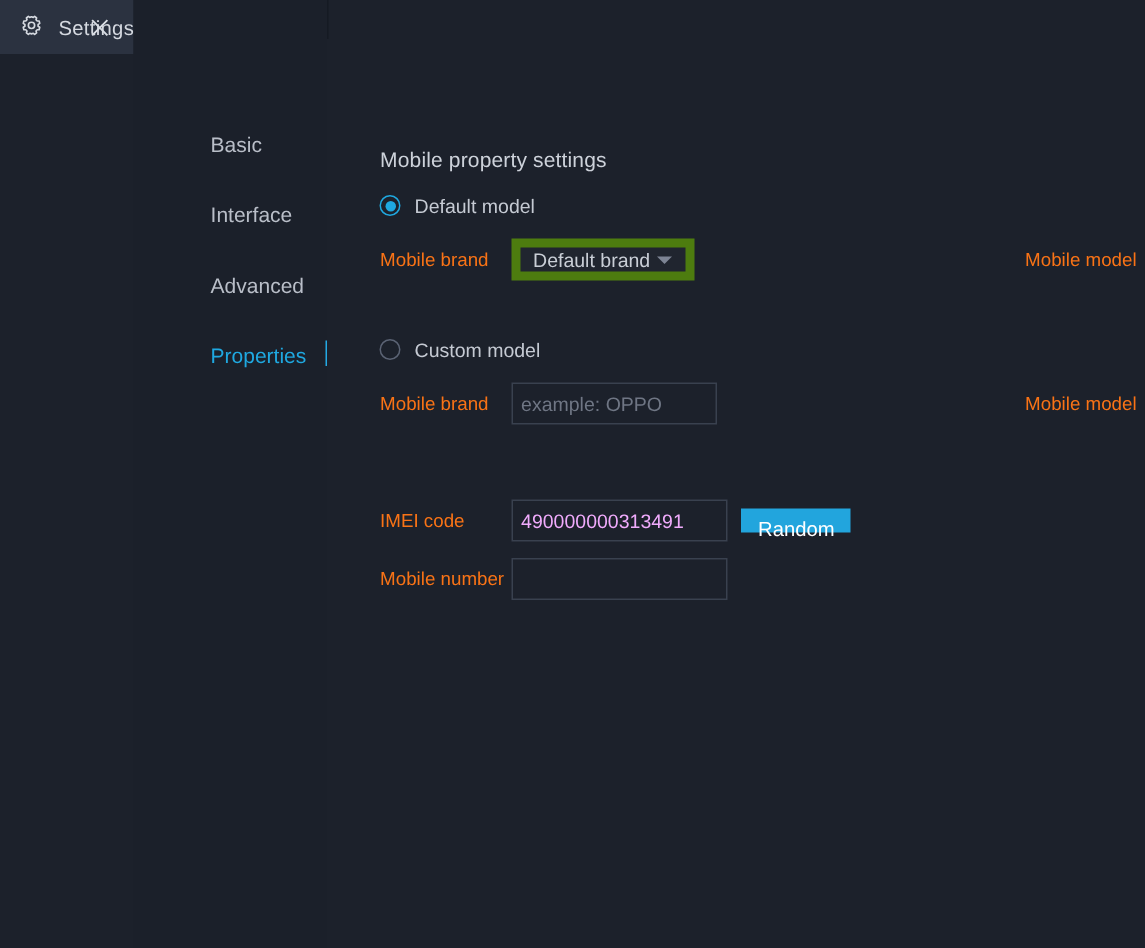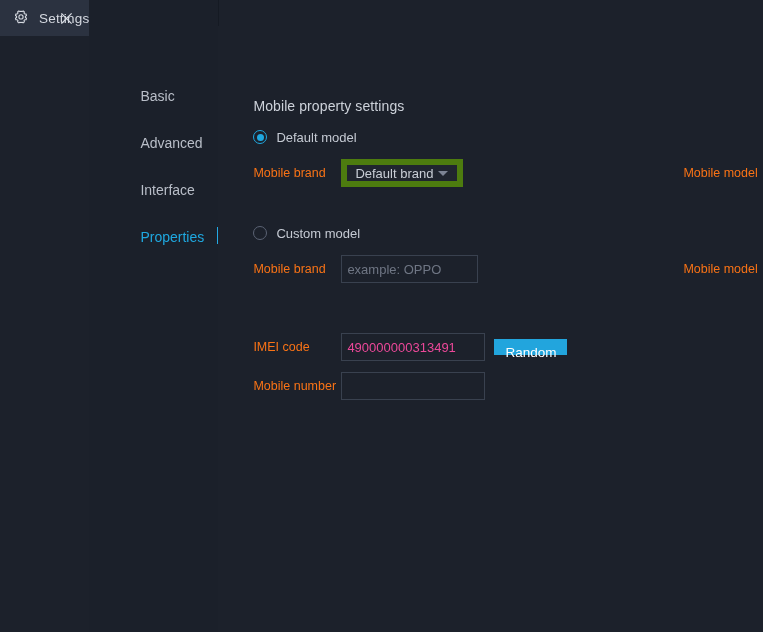--- a/index.html
+++ b/index.html
@@ -207,21 +207,21 @@
   }
 
   .textinput {
     width: 137px;
     height: 28px;
     border: 1px solid #39414f;
     background: transparent;
     box-sizing: border-box;
     font-family: "Liberation Sans", sans-serif;
     font-size: 13px;
-    color: #ec4899;
+    color: #f0abfc;
     padding: 0 5px;
     outline: none;
   }
   .textinput::placeholder {
     color: #6f7684;
     opacity: 1;
   }
   .textinput.wide {
     width: 139px;
   }
@@ -280,24 +280,24 @@
     </div>
   </div>
 
   <div class="body-split">
 
     <div class="sidebar">
       <div class="nav-item">
         <span>Basic</span>
       </div>
       <div class="nav-item">
+        <span>Interface</span>
+      </div>
+      <div class="nav-item">
         <span>Advanced</span>
-      </div>
-      <div class="nav-item">
-        <span>Interface</span>
       </div>
       <div class="nav-item active">
         <span>Properties</span>
       </div>
     </div>
     <div class="divider"></div>
     <div class="active-indicator" style="top:227px"></div>
 
     <div class="content">
 

